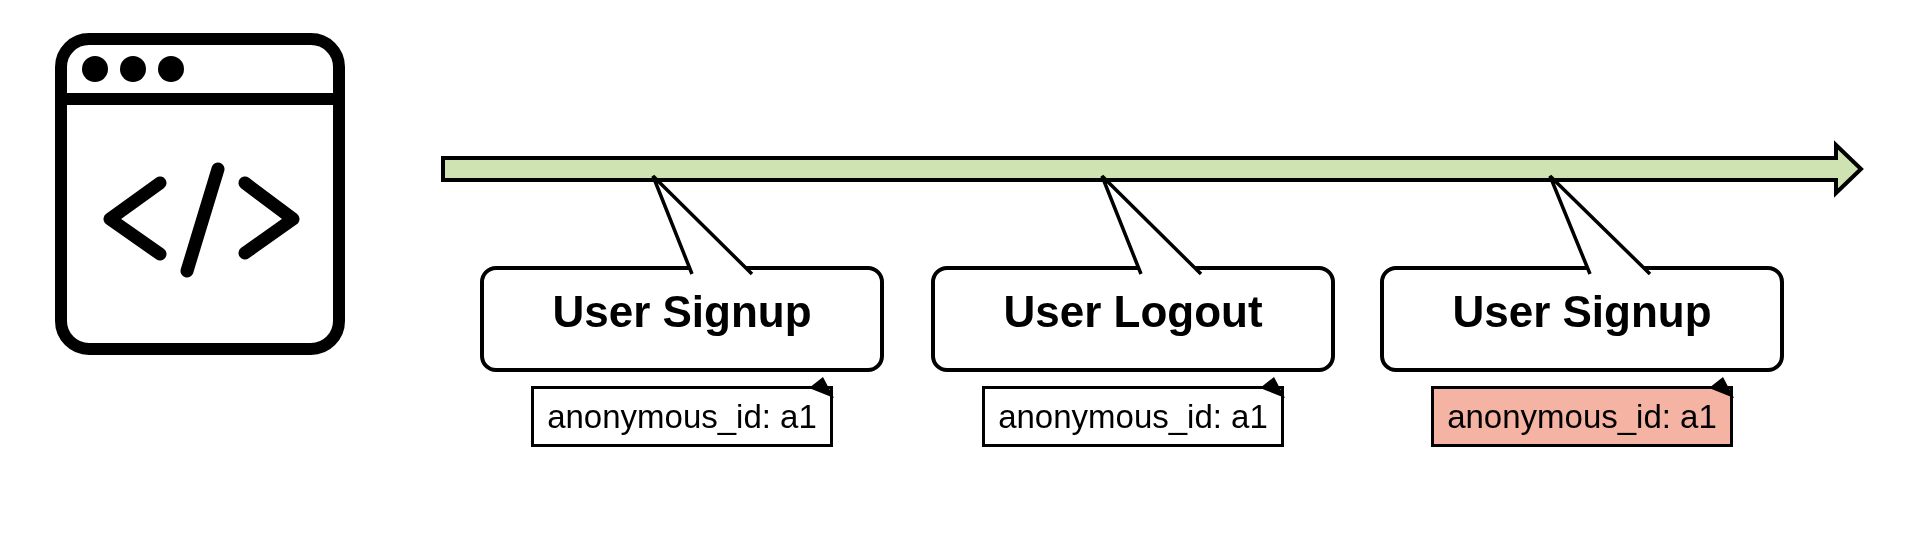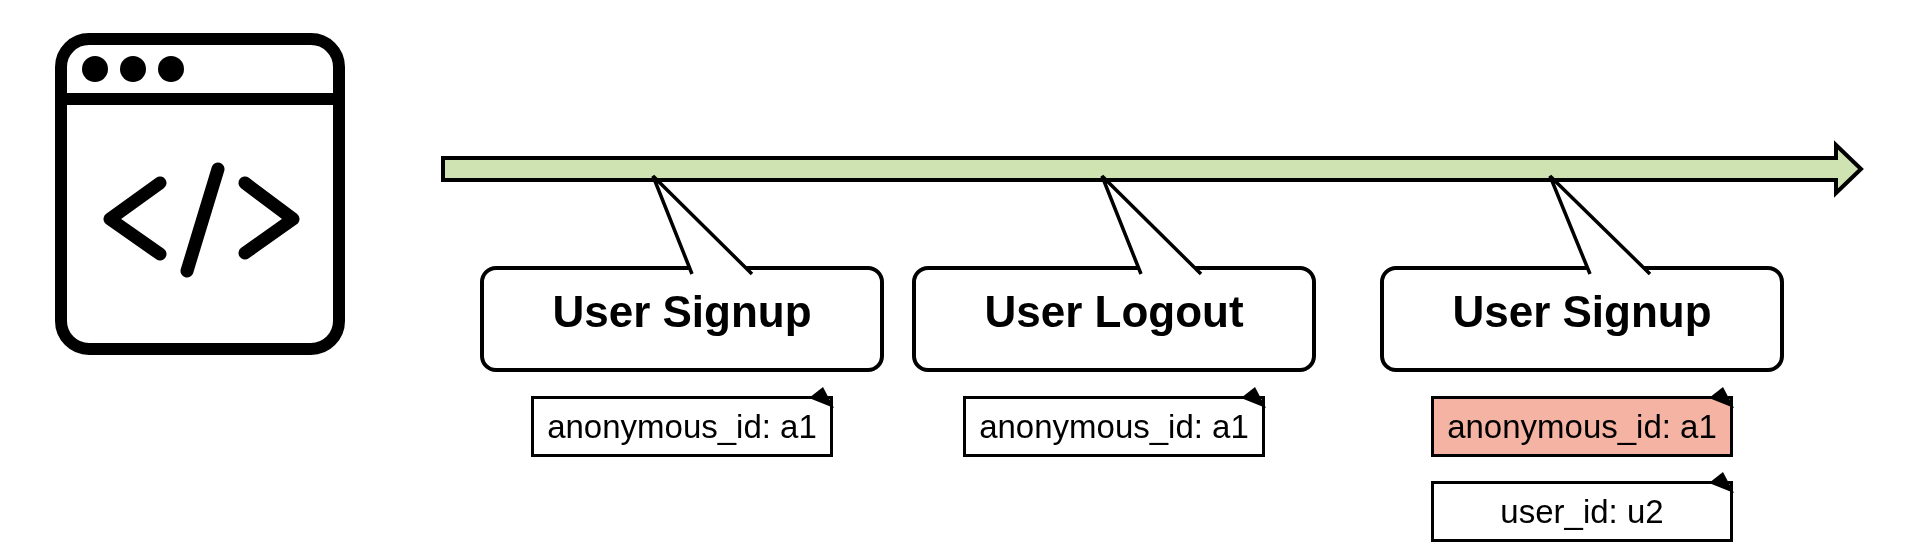--- a/index.html
+++ b/index.html
@@ -27,21 +27,21 @@
   .callout .title{
     font-size:44px;font-weight:bold;color:#000;letter-spacing:0px;white-space:nowrap;
   }
   .tag{
     position:relative;
     box-sizing:border-box;
     width:302px;height:61px;
     background:#ffffff;
     border:3px solid #000;
     display:flex;align-items:center;justify-content:center;
-    margin-top:24px;
+    margin-top:14px;
   }
   .tag.highlight{background:#f4b3a3;}
   .tag .tag-text{font-size:33px;color:#000;white-space:nowrap;}
   .tag .flap{position:absolute;top:-12px;right:-6px;width:27px;height:23px;}
 
   .overlay{position:absolute;left:0;top:0;pointer-events:none;z-index:5;}
 </style>
 </head>
 <body>
 
@@ -65,21 +65,21 @@
       <span class="title">User Signup</span>
     </div>
     <div class="tag">
       <span class="tag-text">anonymous_id: a1</span>
       <svg class="flap" viewBox="0 0 27 23">
           <polygon points="0,11 14,0 25,21" fill="#000"></polygon>
         </svg>
     </div>
   </div>
 
-  <div class="event-group" style="left:912px;">
+  <div class="event-group" style="left:931px;">
     <div class="callout">
       <span class="title">User Logout</span>
     </div>
     <div class="tag">
       <span class="tag-text">anonymous_id: a1</span>
       <svg class="flap" viewBox="0 0 27 23">
           <polygon points="0,11 14,0 25,21" fill="#000"></polygon>
         </svg>
     </div>
   </div>
@@ -87,26 +87,20 @@
   <div class="event-group" style="left:1380px;">
     <div class="callout">
       <span class="title">User Signup</span>
     </div>
     <div class="tag highlight">
       <span class="tag-text">anonymous_id: a1</span>
       <svg class="flap" viewBox="0 0 27 23">
           <polygon points="0,11 14,0 25,21" fill="#000"></polygon>
         </svg>
     </div>
-    <div class="tag">
-      <span class="tag-text">user_id: u2</span>
-      <svg class="flap" viewBox="0 0 27 23">
-          <polygon points="0,11 14,0 25,21" fill="#000"></polygon>
-        </svg>
-    </div>
   </div>
 
   <svg class="overlay" width="1925" height="553" viewBox="0 0 1925 553" aria-hidden="true">
 
     <path d="M443,158 L1836,158 L1836,145 L1861,169 L1836,193 L1836,180 L443,180 Z" fill="#cfe3b2" stroke="#000" stroke-width="4" stroke-linejoin="miter"></path>
 
     <path d="M692,274 L653,176 L752,274" fill="#ffffff" stroke="#000" stroke-width="3.5"></path>
     <path d="M1141,274 L1102,176 L1201,274" fill="#ffffff" stroke="#000" stroke-width="3.5"></path>
     <path d="M1590,274 L1550,176 L1650,274" fill="#ffffff" stroke="#000" stroke-width="3.5"></path>
   </svg>

